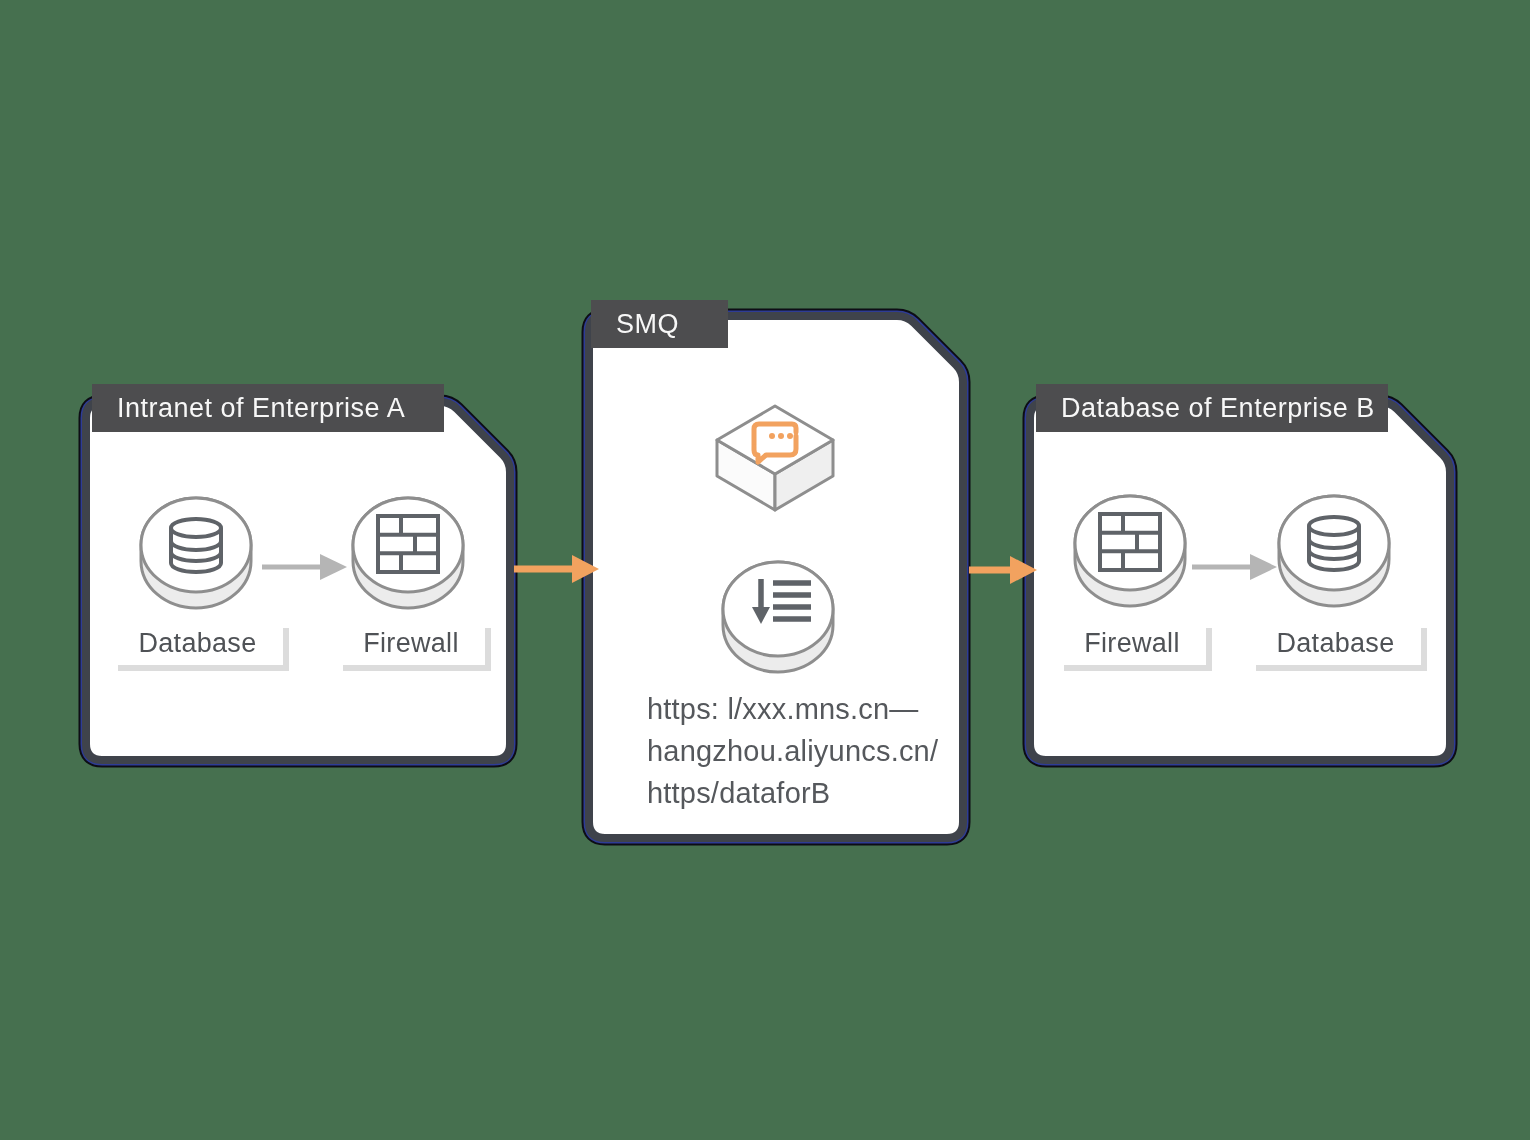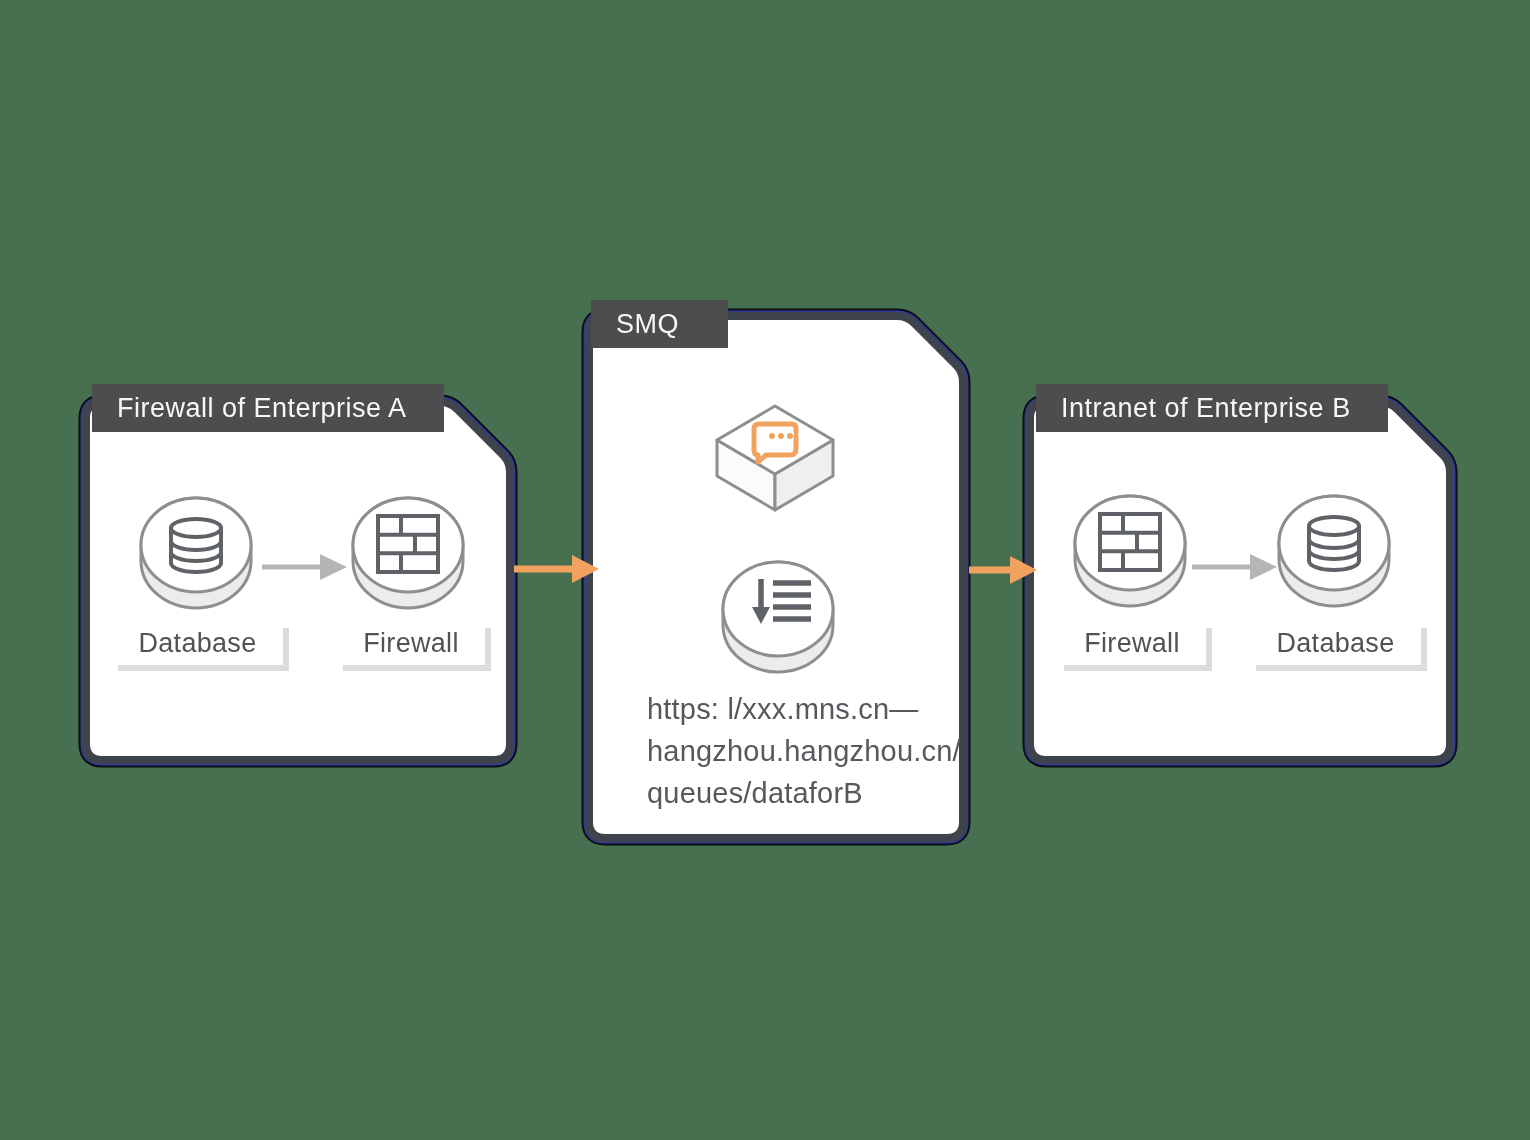--- a/index.html
+++ b/index.html
@@ -146,33 +146,33 @@
       <line class="oline" x1="514" y1="569" x2="572" y2="569"></line>
       <polygon class="ohead" points="572,555 599,569 572,583"></polygon>
     </g>
     <g>
       <line class="oline" x1="969" y1="570" x2="1010" y2="570"></line>
       <polygon class="ohead" points="1010,556 1037,570 1010,584"></polygon>
     </g>
   </svg>
 
   <div class="tab" id="tab-a">
-    <span>Firewall of Enterprise A</span>
+    <span>Intranet of Enterprise A</span>
   </div>
   <div class="tab" id="tab-smq">
     <span>SMQ</span>
   </div>
   <div class="tab" id="tab-b">
-    <span>Intranet of Enterprise B</span>
+    <span>Database of Enterprise B</span>
   </div>
 
   <div class="node-label" id="lbl-a-db">Database</div>
   <div class="node-label" id="lbl-a-fw">Firewall</div>
   <div class="node-label" id="lbl-b-fw">Firewall</div>
   <div class="node-label" id="lbl-b-db">Database</div>
 
   <div class="url-block">
     <div>https: l/xxx.mns.cn—</div>
-    <div>hangzhou.hangzhou.cn/</div>
-    <div>queues/dataforB</div>
+    <div>hangzhou.aliyuncs.cn/</div>
+    <div>https/dataforB</div>
   </div>
 
 </div>
 
 </body></html>

